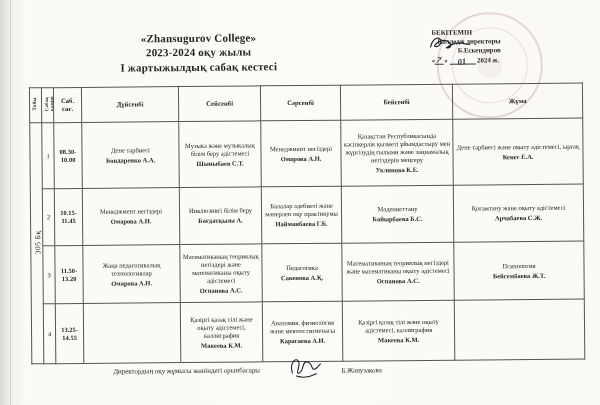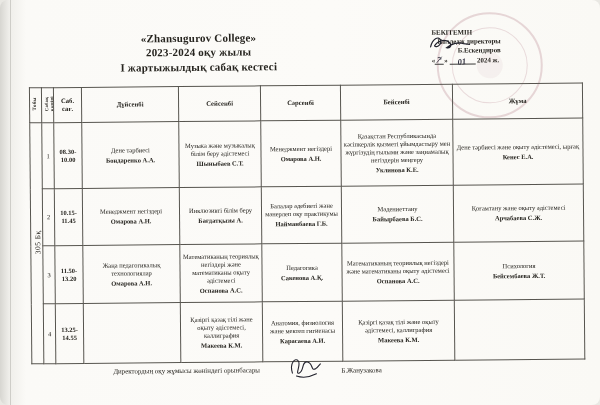--- a/index.html
+++ b/index.html
@@ -5,21 +5,20 @@
   * { margin:0; padding:0; box-sizing:border-box; }
   html,body { width:600px; height:405px; overflow:hidden; }
   body {
     font-family:"Liberation Serif","DejaVu Serif",serif;
     color:#26241f;
     background:#e9e8e3;
   }
   .page {
     position:absolute; inset:0;
     background:linear-gradient(90deg,#d7d6d1 0,#efeeea 9px,#fbfaf7 26px,#fcfbf8 55%,#faf9f5 100%);
-    border-radius:8px;
   }
   .edge-line { position:absolute; left:10px; top:0; width:1px; height:100%; background:rgba(120,120,112,0.28); }
   .paper-rot { position:absolute; inset:0; transform:rotate(-0.5deg); transform-origin:300px 210px; }
 
   
   .title { position:absolute; top:30px; left:55px; width:290px; text-align:center;
            font-weight:bold; font-size:11px; line-height:1.3; letter-spacing:0.2px; }
 
   
   .stamp { position:absolute; left:438px; top:14px; width:106px; height:106px; border-radius:50%;

